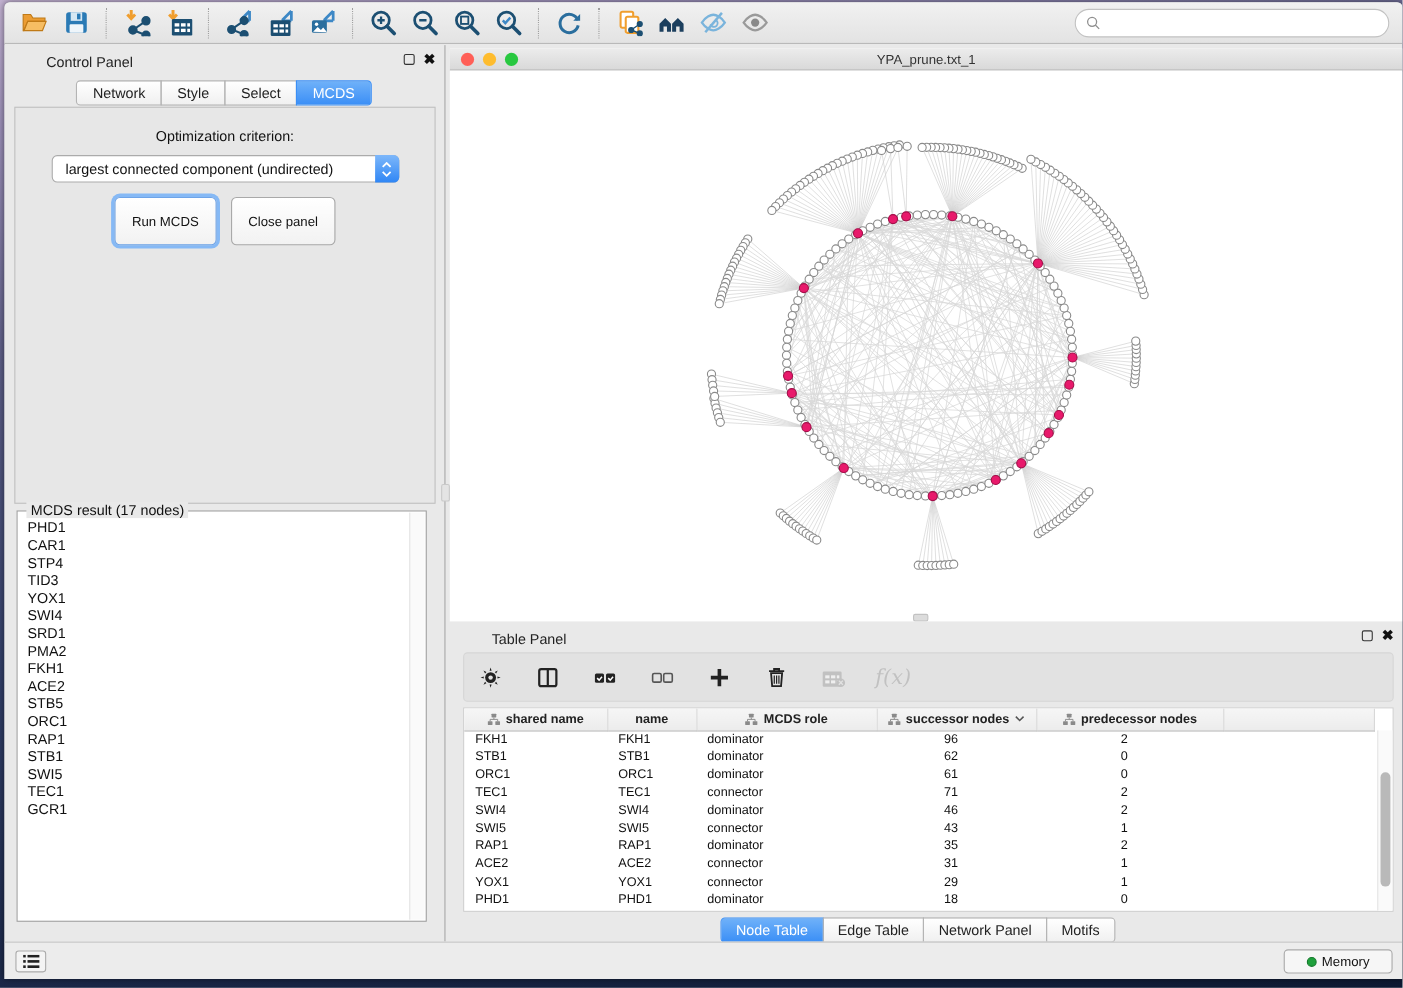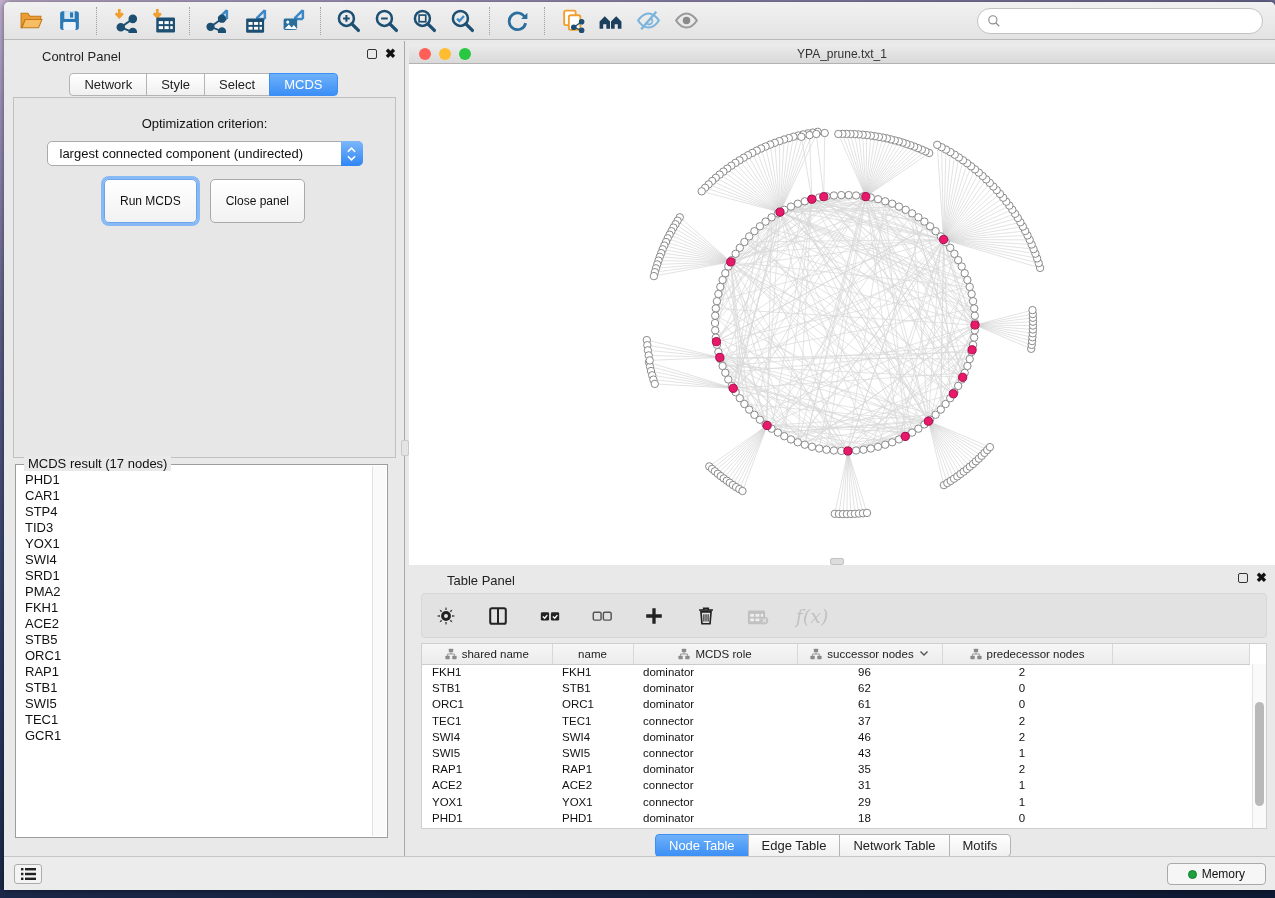--- a/index.html
+++ b/index.html
@@ -80,21 +80,21 @@
   .tp-toolbar { position:absolute; left:12px; right:8px; top:28px; height:45px;
                 background:#e2e2e2; border:1px solid #d6d6d6; border-radius:4px;
                 display:flex; align-items:center; padding-left:8px; gap:20px; }
   .tp-ico { width:32px; height:32px; display:inline-flex; align-items:center; justify-content:center; }
   .tp-ico svg { width:22px; height:22px; }
   .tp-ico.disabled { opacity:.45; }
   .fx { font-family:"DejaVu Serif", serif; font-style:italic; font-size:19px; color:#9a9a9a; padding-left:4px;}
   .tp-tablewrap { position:absolute; left:12px; right:8px; top:78px; height:186px; background:#fff;
                   border:1px solid #cfcfcf; overflow:hidden; }
   table.node-table { border-collapse:collapse; table-layout:fixed; width:828px; font-size:11.5px; }
-  .node-table th { height:20px; font-weight:normal; background:linear-gradient(#f6f6f6,#ececec);
+  .node-table th { height:20px; font-weight:bold; background:linear-gradient(#f6f6f6,#ececec);
                    border-right:1px solid #d8d8d8; border-bottom:1px solid #cccccc; color:#222;
                    white-space:nowrap; overflow:hidden; }
   .th-inner { display:flex; align-items:center; justify-content:center; gap:5px; }
   .th-inner svg.tree { width:12px; height:12px; flex:none; }
   .node-table td { height:16.2px; padding:0 0 0 10px; white-space:nowrap; overflow:hidden; color:#111; }
   .node-table td.num { text-align:center; padding-right:20px; }
   .tp-vscroll { position:absolute; right:0; top:20px; bottom:0; width:14px; background:#fafafa; border-left:1px solid #e4e4e4; }
   .tp-thumb { position:absolute; left:2px; width:9px; border-radius:5px; background:#b9b9b9; }
   .tp-tabs { position:absolute; left:247px; top:269px; display:flex; }
   .tp-tabs .tab { padding:3px 13px; }
@@ -1242,21 +1242,21 @@
               <td class="">ORC1</td>
               <td class="">dominator</td>
               <td class="num">61</td>
               <td class="num">0</td>
               <td></td>
             </tr>
             <tr>
               <td class="">TEC1</td>
               <td class="">TEC1</td>
               <td class="">connector</td>
-              <td class="num">37</td>
+              <td class="num">71</td>
               <td class="num">2</td>
               <td></td>
             </tr>
             <tr>
               <td class="">SWI4</td>
               <td class="">SWI4</td>
               <td class="">dominator</td>
               <td class="num">46</td>
               <td class="num">2</td>
               <td></td>
@@ -1303,21 +1303,21 @@
             </tr>
           </tbody>
       </table>
       <div class="tp-vscroll">
         <div class="tp-thumb" style="top:38px;height:104px;"></div>
       </div>
     </div>
     <div class="tp-tabs" id="tp-tabs">
         <span class="tab sel">Node Table</span>
         <span class="tab">Edge Table</span>
-        <span class="tab">Network Table</span>
+        <span class="tab">Network Panel</span>
         <span class="tab">Motifs</span>
       </div>
   </div>
 
   <div class="statusbar">
     <div class="sb-left">
       <svg viewBox="0 0 15 12">
         <g fill="#222">
             <rect x="0" y="0" width="2.4" height="2.4"></rect>
             <rect x="4" y="0" width="11" height="2.4"></rect>

